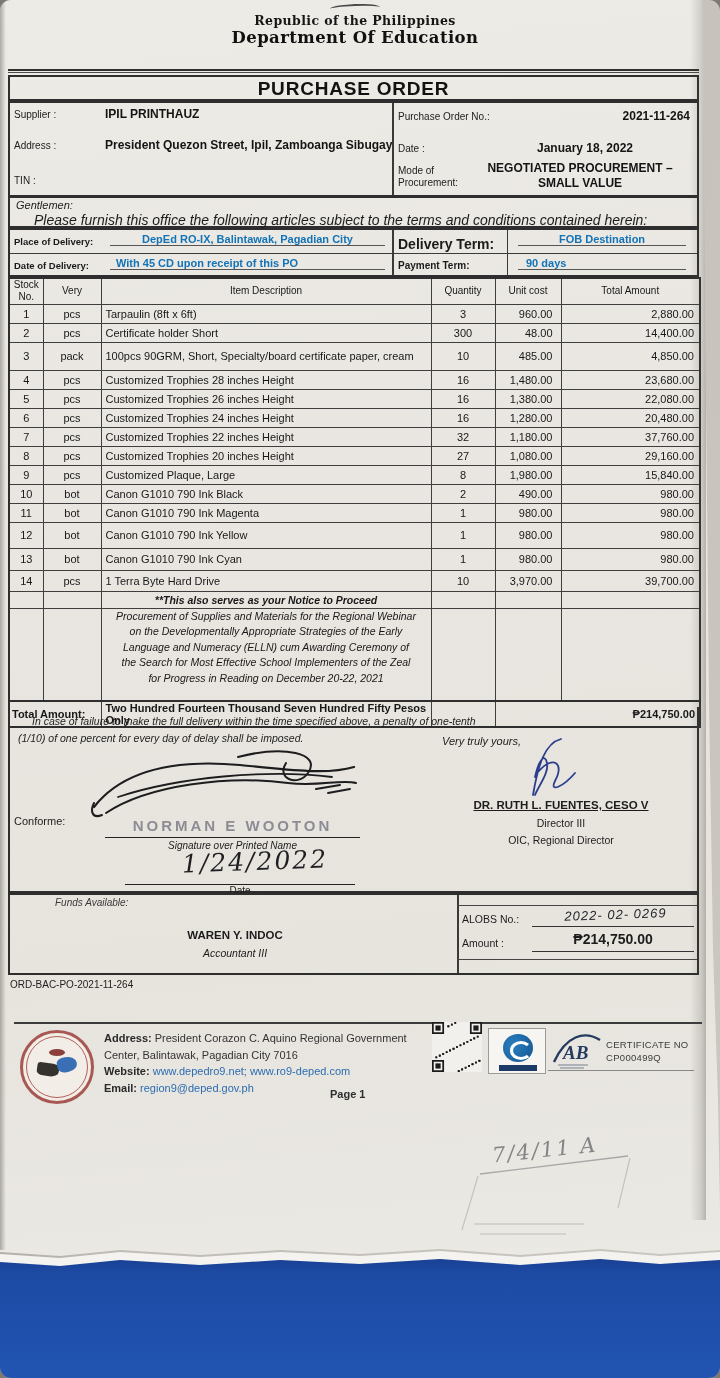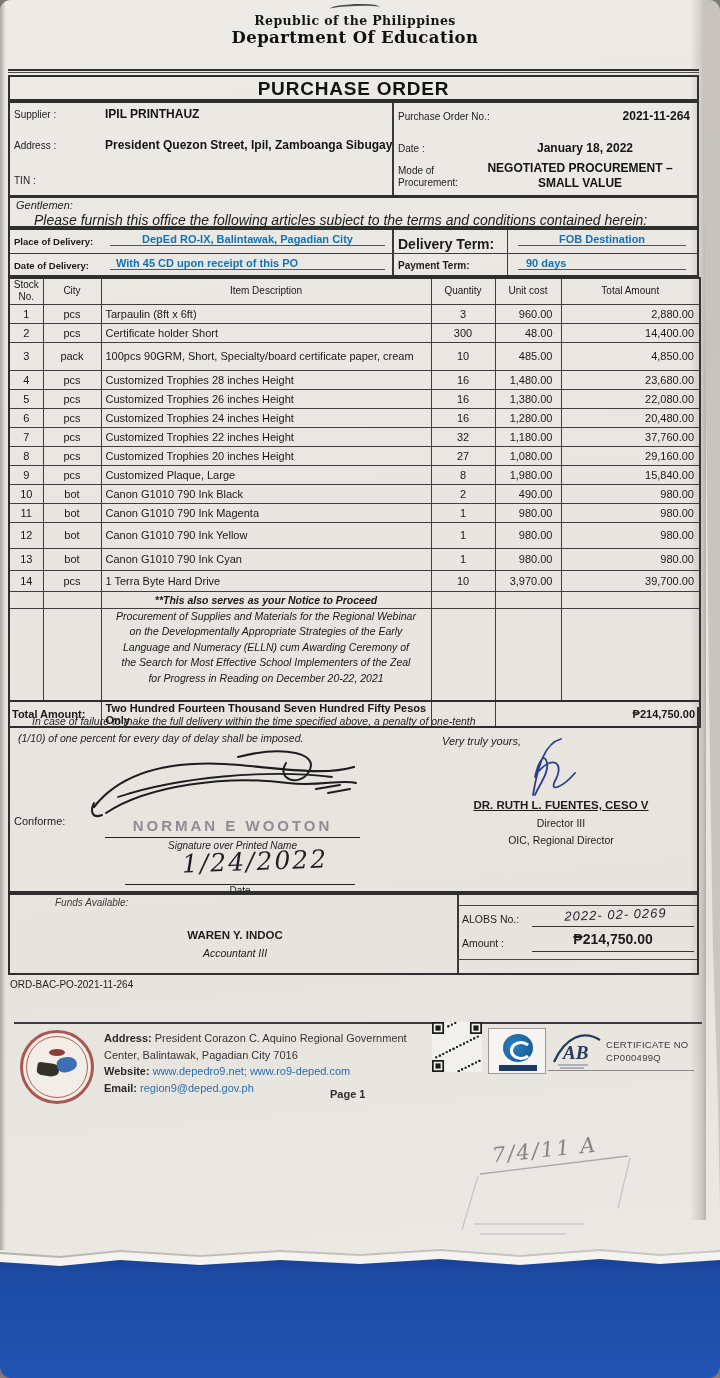--- a/index.html
+++ b/index.html
@@ -194,21 +194,21 @@
           <col class="c1">
           <col class="c2">
           <col class="c3">
           <col class="c4">
           <col class="c5">
           <col class="c6">
         </colgroup>
       <thead>
         <tr>
           <th>Stock No.</th>
-          <th>City</th>
+          <th>Very</th>
           <th>Item Description</th>
           <th>Quantity</th>
           <th>Unit cost</th>
           <th>Total Amount</th>
         </tr>
       </thead>
       <tbody class="items-body">
           <tr>
             <td class="c-stock">1</td>
             <td class="c-unit">pcs</td>

